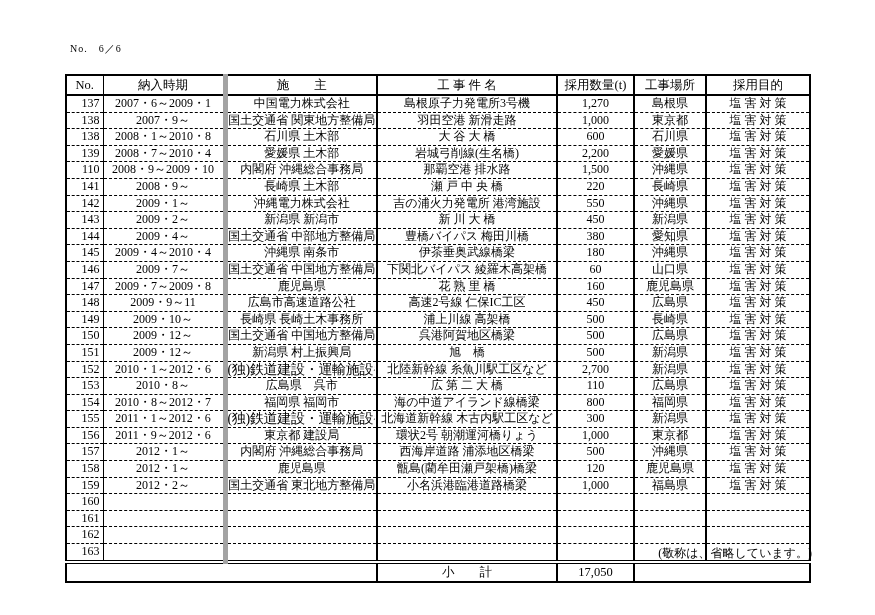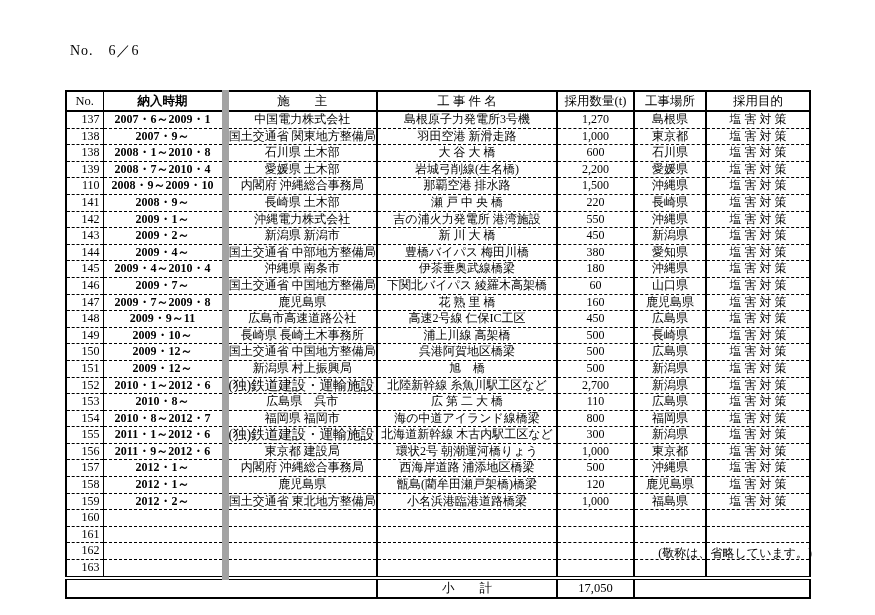--- a/index.html
+++ b/index.html
@@ -4,24 +4,24 @@
 <style>
   html,body{margin:0;padding:0;}
   body{
     width:875px;height:615px;
     background:#ffffff;color:#000;
     font-family:"Liberation Serif","DejaVu Serif",serif;
     position:relative;overflow:hidden;
   }
   .page-label{
     position:absolute;left:70px;top:42px;
-    font-size:14px;letter-spacing:1px;
+    font-size:10px;letter-spacing:1px;
   }
   table.projects{
-    position:absolute;left:65px;top:90px;
+    position:absolute;left:65px;top:74px;
     width:745px;border-collapse:collapse;table-layout:fixed;
     border:2px solid #000;
   }
   th,td{
     padding:0;margin:0;
     font-size:12px;font-weight:normal;
     text-align:center;vertical-align:middle;
     white-space:nowrap;overflow:hidden;
     height:15.6px;line-height:15.6px;
   }
@@ -31,21 +31,21 @@
     font-size:12.5px;
   }
   tbody td{border-bottom:1px dashed #000;}
   tfoot td{
     border-top:4px double #000;
     height:17px;line-height:17px;
     font-size:12.5px;
   }
   .c1{border-right:1px solid #000;text-align:right;padding-right:3px;}
   thead .c1{text-align:center;padding-right:0;}
-  .c2{border-right:7px solid #a3a3a3;font-weight:bold;}
+  .c2{border-right:5px solid #a3a3a3;}
   .c3{border-right:2px solid #000;border-radius:8px;}
   .c4{border-right:2px solid #000;}
   .c5{border-right:2px solid #000;}
   .c6{border-right:2px solid #000;border-radius:7px;}
   .c7{}
   .shrink{font-size:14px;letter-spacing:-0.3px;}
   .footnote{
     position:absolute;right:63px;top:545px;
     font-size:12px;
   }

